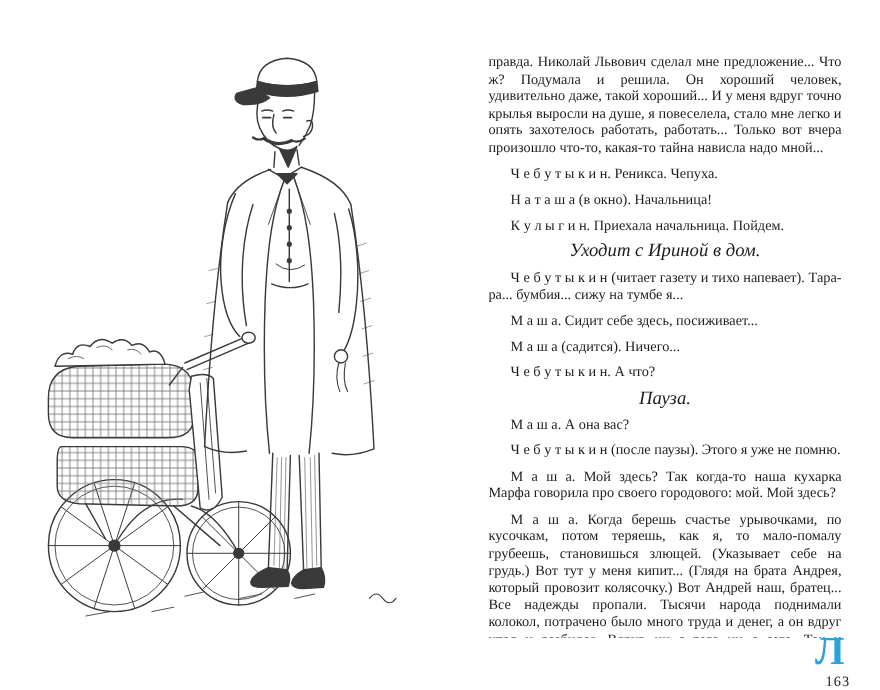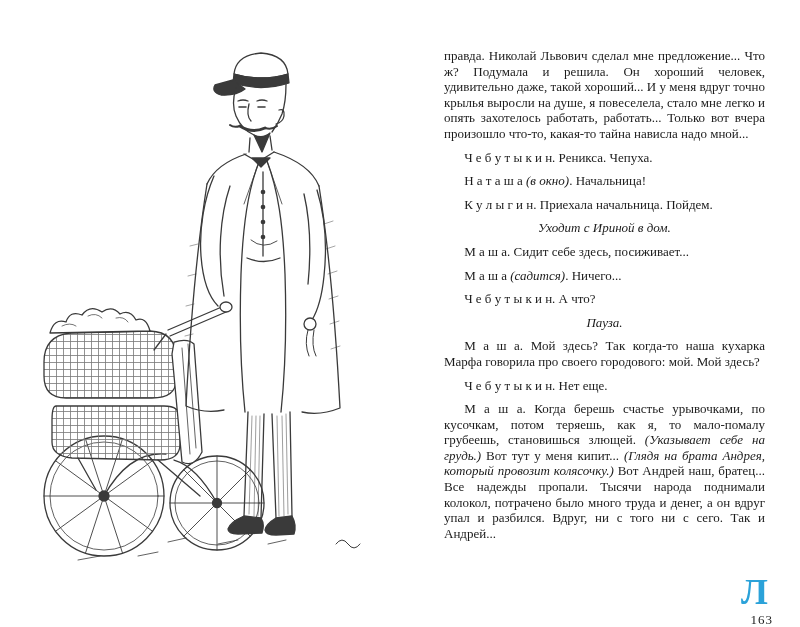--- a/index.html
+++ b/index.html
@@ -20,23 +20,23 @@
     text-align:justify;
     overflow:hidden;
     hyphens:auto;
   }
   .text-column p { margin:8px; }
   p.cont { text-indent:0; }
   p.line { text-indent:1.55em; }
   p.stage {
     text-align:center; font-style:italic; text-indent:0;
     margin:5px 0 5px 0;
-    font-size:13px;
+    font-size:17px;
   }
-  .it { font-style:italic; }
+  .it { }
   .page-number {
     position:absolute; left:436px; top:612px; width:337px;
     text-align:right; font-size:13px; letter-spacing:1px;
   }
   .watermark {
     position:absolute; left:741px; top:574px;
     font-family:"Liberation Serif", serif;
     font-weight:bold; font-size:36px; line-height:36px;
     color:#2ba2d9;
   }
@@ -134,24 +134,26 @@
     </g>
   </svg>
 </div>
 
 <div class="text-column" lang="ru">
     <p class="cont"><span>правда. Николай Львович сделал мне предложение... Что ж? Подумала и решила. Он хороший человек, удивительно даже, такой хороший... И у меня вдруг точно крылья выросли на душе, я повеселела, стало мне легко и опять захотелось работать, работать... Только вот вчера произошло что-то, какая-то тайна нависла надо мной...</span></p>
     <p class="line"><span>Ч е б у т ы к и н. Реникса. Чепуха.</span></p>
     <p class="line"><span>Н а т а ш а </span><span class="it">(в окно)</span><span>. Начальница!</span></p>
     <p class="line"><span>К у л ы г и н. Приехала начальница. Пойдем.</span></p>
     <p class="stage"><span>Уходит с Ириной в дом.</span></p>
+    <p class="line"><span>Ч е б у т ы к и н </span><span class="it">(читает газету и тихо напевает)</span><span>. Тара-ра... бумбия... сижу на тумбе я...</span></p>
     <p class="line"><span>М а ш а. Сидит себе здесь, посиживает...</span></p>
     <p class="line"><span>М а ш а </span><span class="it">(садится)</span><span>. Ничего...</span></p>
     <p class="line"><span>Ч е б у т ы к и н. А что?</span></p>
     <p class="stage"><span>Пауза.</span></p>
+    <p class="line"><span>М а ш а. А она вас?</span></p>
+    <p class="line"><span>Ч е б у т ы к и н </span><span class="it">(после паузы)</span><span>. Этого я уже не помню.</span></p>
     <p class="line"><span>М а ш а. Мой здесь? Так когда-то наша кухарка Марфа говорила про своего городового: мой. Мой здесь?</span></p>
-    <p class="line"><span>Ч е б у т ы к и н. Нет еще.</span></p>
     <p class="line"><span>М а ш а. Когда берешь счастье урывочками, по кусочкам, потом теряешь, как я, то мало-помалу грубеешь, становишься злющей. </span><span class="it">(Указывает себе на грудь.)</span><span> Вот тут у меня кипит... </span><span class="it">(Глядя на брата Андрея, который провозит колясочку.)</span><span> Вот Андрей наш, братец... Все надежды пропали. Тысячи народа поднимали колокол, потрачено было много труда и денег, а он вдруг упал и разбился. Вдруг, ни с того ни с сего. Так и Андрей...</span></p>
   </div>
 
 <div class="page-number">163</div>
 
 <div class="watermark" style="color: rgb(43, 162, 217);">Л</div>
 
 </body></html>

